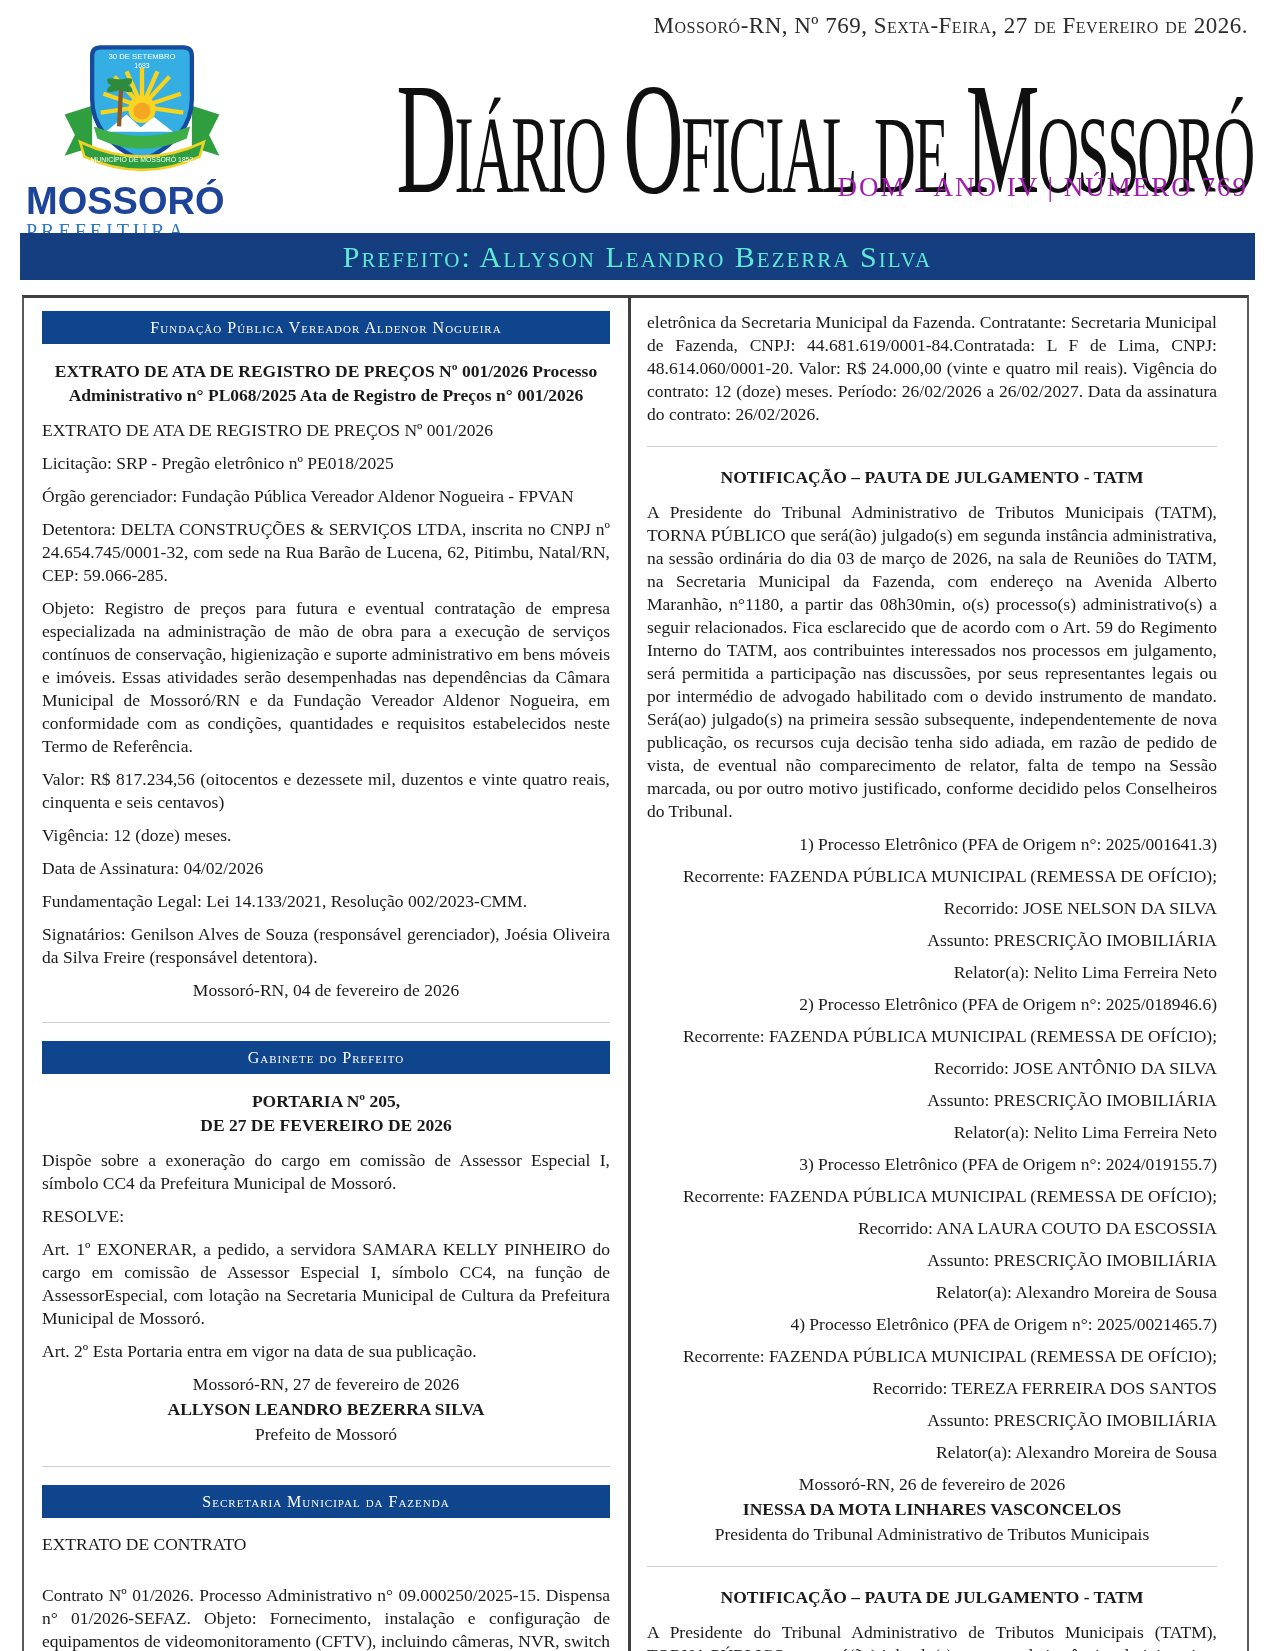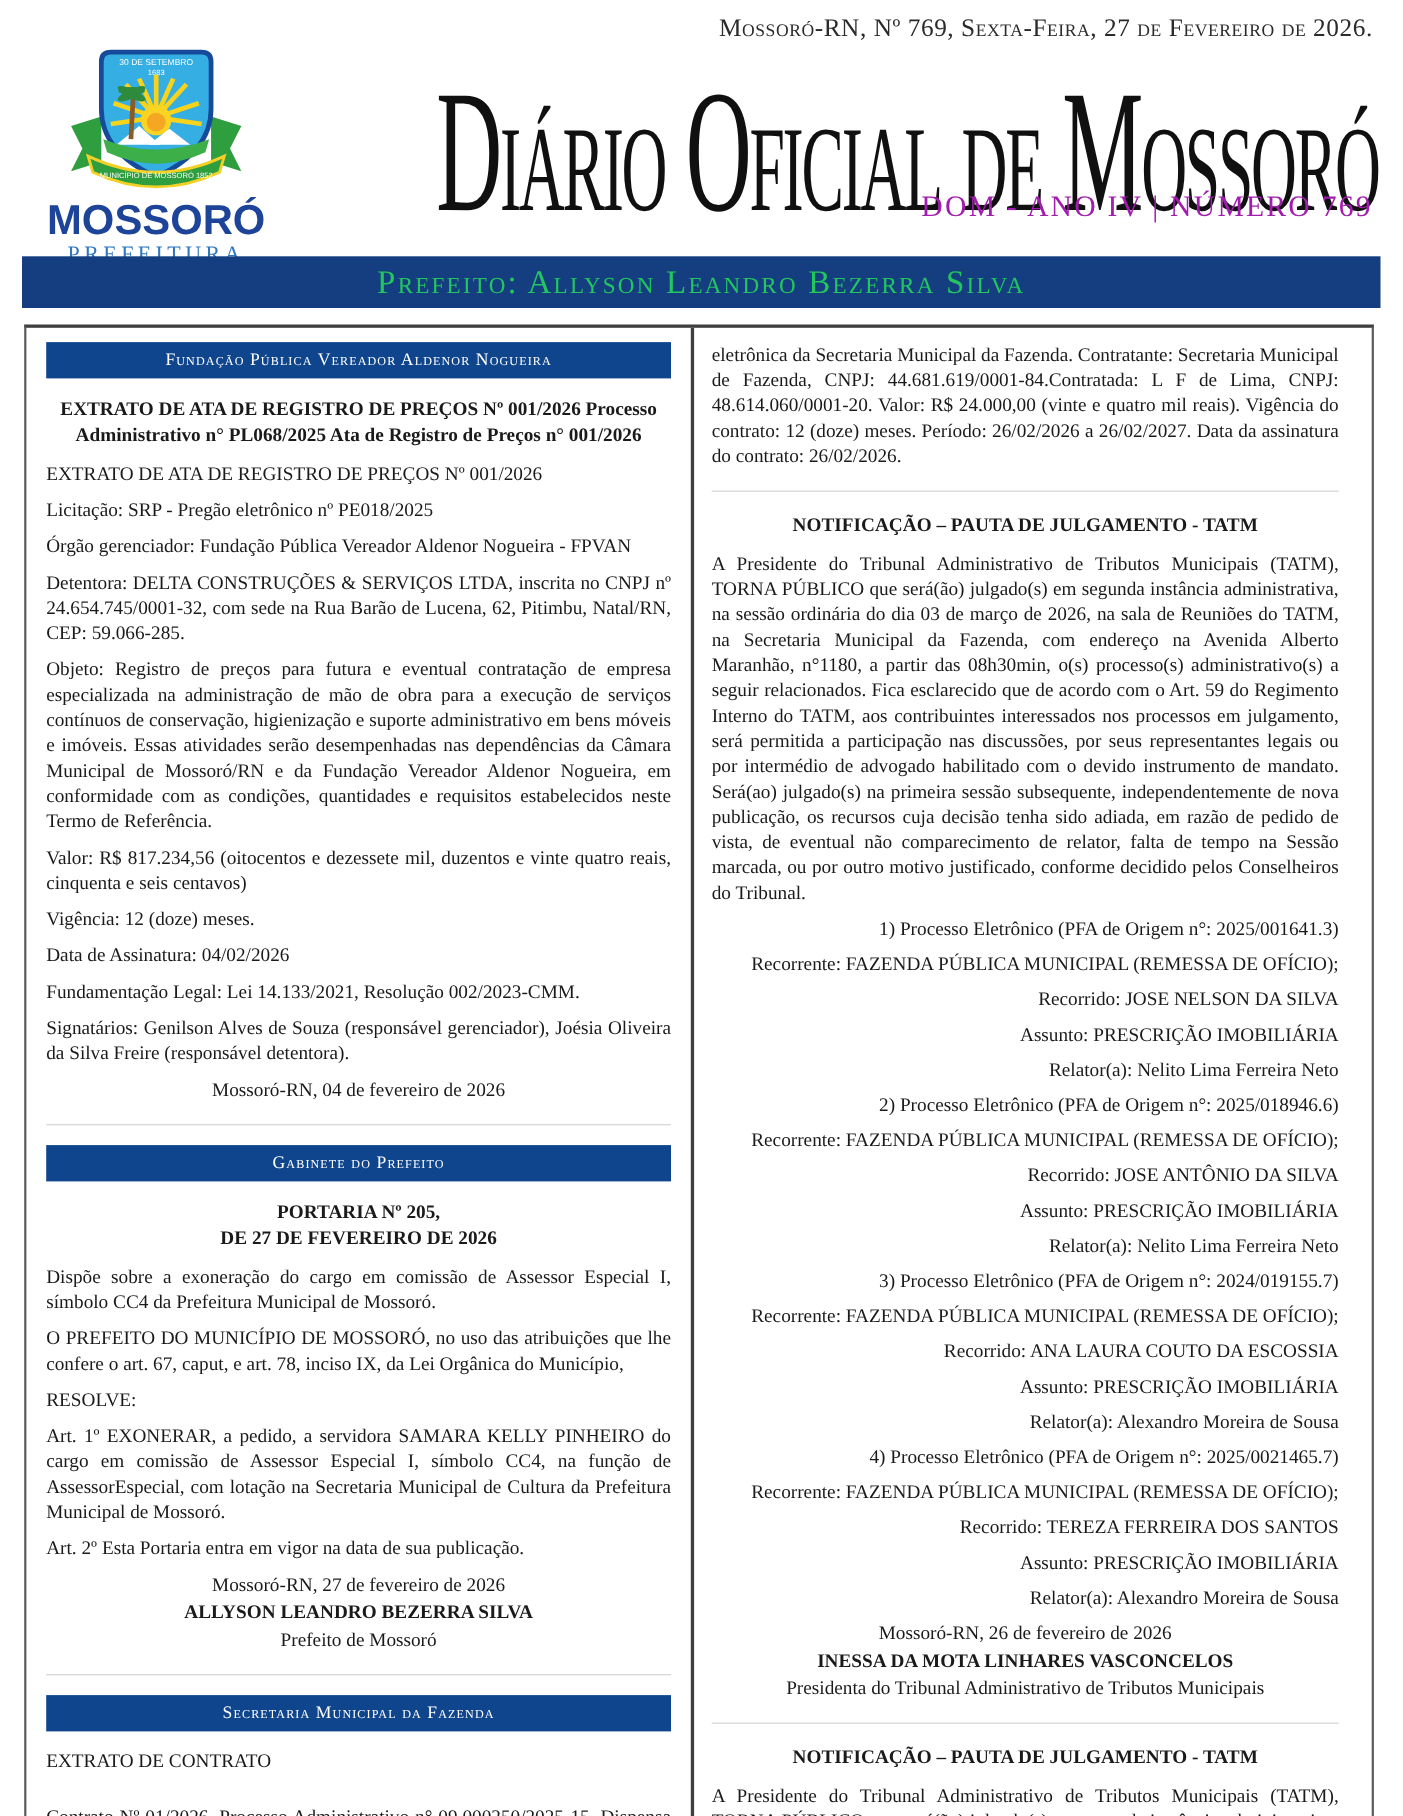--- a/index.html
+++ b/index.html
@@ -5,37 +5,37 @@
   html,body{margin:0;padding:0;}
   body{
     width:1275px;height:1651px;position:relative;background:#ffffff;
     font-family:"Liberation Serif", serif;color:#1a1a1a;overflow:hidden;
   }
   
   .m-date{
     position:absolute;top:13px;right:27px;
     font-variant:small-caps;font-size:23px;letter-spacing:.5px;color:#2b2b2b;white-space:nowrap;
   }
-  .logo{position:absolute;left:26px;top:42px;width:232px;text-align:center;}
+  .logo{position:absolute;left:26px;top:42px;width:232px;}
   .logo svg{display:block;margin:0 auto;}
   .logo-name{font-family:"Liberation Sans",sans-serif;font-weight:bold;font-size:38px;color:#1d4499;line-height:1.0;margin-top:2px;}
   .logo-sub{font-family:Liberation Serif, serif;font-size:20px;color:#2f77c0;letter-spacing:4px;line-height:1.15;}
   .m-title{position:absolute;top:48px;left:195px;width:1060px;text-align:center;}
   .m-title span{
     display:inline-block;white-space:nowrap;font-variant:small-caps;
     font-size:122px;letter-spacing:-3px;color:#101010;
     transform:scale(0.68,1.30);transform-origin:center top;
   }
   .m-edition{
     position:absolute;top:172px;right:27px;
     font-size:27px;letter-spacing:2px;color:#a21caf;white-space:nowrap;
   }
   .prefeito-bar{
     position:absolute;top:233px;left:20px;right:20px;height:47px;background:#153e80;
-    color:#22c55e;text-align:center;line-height:48px;font-variant:small-caps;
+    color:#5eead4;text-align:center;line-height:48px;font-variant:small-caps;
     font-size:30px;letter-spacing:2px;
   }
   
   .content{
     position:absolute;top:295px;left:22px;width:1227px;height:1356px;
     border-top:3px solid #3f3f3f;border-left:2px solid #5a5a5a;border-right:2px solid #5a5a5a;
     box-sizing:border-box;
   }
   .divider{position:absolute;left:604px;top:0;bottom:0;width:3px;background:#3f3f3f;}
   .col{position:absolute;top:13px;}
@@ -138,21 +138,20 @@
         <p class="p p-center">Mossoró-RN, 04 de fevereiro de 2026</p>
         <hr class="sep">
       </section>
 
       <section>
         <div class="sec-bar">Gabinete do Prefeito</div>
         <p class="sec-heading l1">PORTARIA Nº 205,</p>
         <p class="sec-heading">DE 27 DE FEVEREIRO DE 2026</p>
         <div>
             <p class="p">Dispõe sobre a exoneração do cargo em comissão de Assessor Especial I, símbolo CC4 da Prefeitura Municipal de Mossoró.</p>
-            <p class="p">O PREFEITO DO MUNICÍPIO DE MOSSORÓ, no uso das atribuições que lhe confere o art. 67, caput, e art. 78, inciso IX, da Lei Orgânica do Município,</p>
             <p class="p">RESOLVE:</p>
             <p class="p">Art. 1º EXONERAR, a pedido, a servidora SAMARA KELLY PINHEIRO do cargo em comissão de Assessor Especial I, símbolo CC4, na função de AssessorEspecial, com lotação na Secretaria Municipal de Cultura da Prefeitura Municipal de Mossoró.</p>
             <p class="p">Art. 2º Esta Portaria entra em vigor na data de sua publicação.</p>
           </div>
         <p class="p p-center tight">Mossoró-RN, 27 de fevereiro de 2026</p>
         <p class="p p-center bold tight">ALLYSON LEANDRO BEZERRA SILVA</p>
         <p class="p p-center">Prefeito de Mossoró</p>
         <hr class="sep">
       </section>
 

